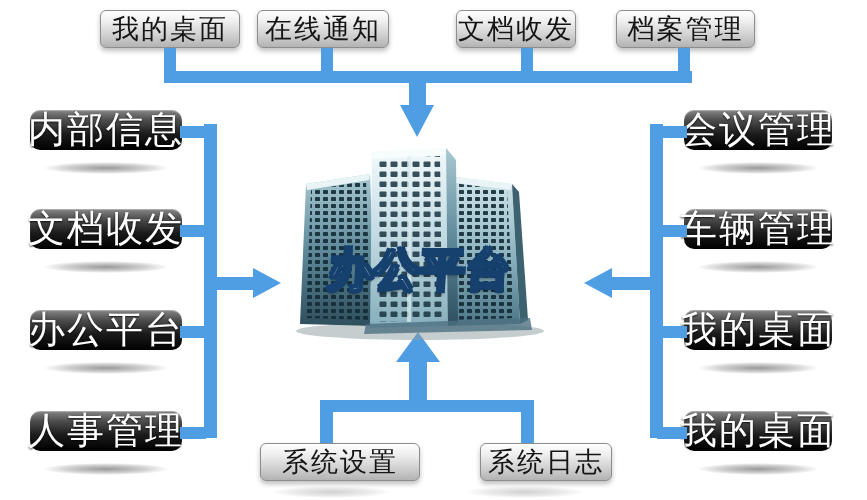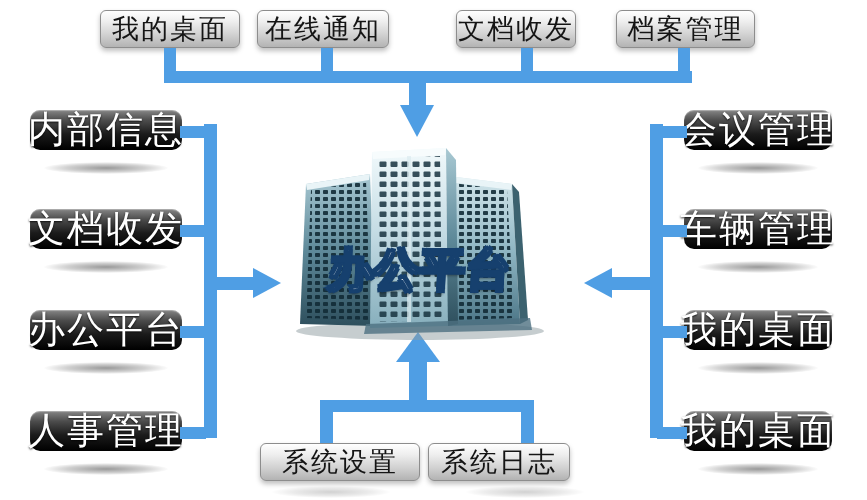--- a/index.html
+++ b/index.html
@@ -97,21 +97,21 @@
 
   <div class="pipe" style="left:657px;top:126px;width:30px;height:12px"></div>
   <div class="pipe" style="left:657px;top:225px;width:30px;height:12px"></div>
   <div class="pipe" style="left:657px;top:326px;width:30px;height:12px"></div>
   <div class="pipe" style="left:657px;top:427px;width:30px;height:12px"></div>
   <div class="pipe" style="left:650px;top:124px;width:13px;height:314px"></div>
   <div class="pipe" style="left:612px;top:277px;width:40px;height:13px"></div>
   <div class="tri left" style="left:584px;top:268px"></div>
 
   <div class="btn gray" style="left:260px;top:443px;width:160px">系统设置</div>
-  <div class="btn gray" style="left:428px;top:443px;width:142px">系统日志</div>
+  <div class="btn gray" style="left:480px;top:443px;width:132px">系统日志</div>
   <div class="eshadow light" style="left:272px;top:486px;width:118px"></div>
   <div class="eshadow light" style="left:466px;top:486px;width:118px"></div>
 
   <div class="pipe" style="left:320px;top:400px;width:214px;height:12px"></div>
   <div class="pipe" style="left:320px;top:412px;width:13px;height:31px"></div>
   <div class="pipe" style="left:521px;top:412px;width:13px;height:31px"></div>
   <div class="pipe" style="left:409px;top:360px;width:18px;height:42px"></div>
   <div class="tri up" style="left:396px;top:332px"></div>
 
   <svg class="buildings" viewBox="0 0 260 202">

